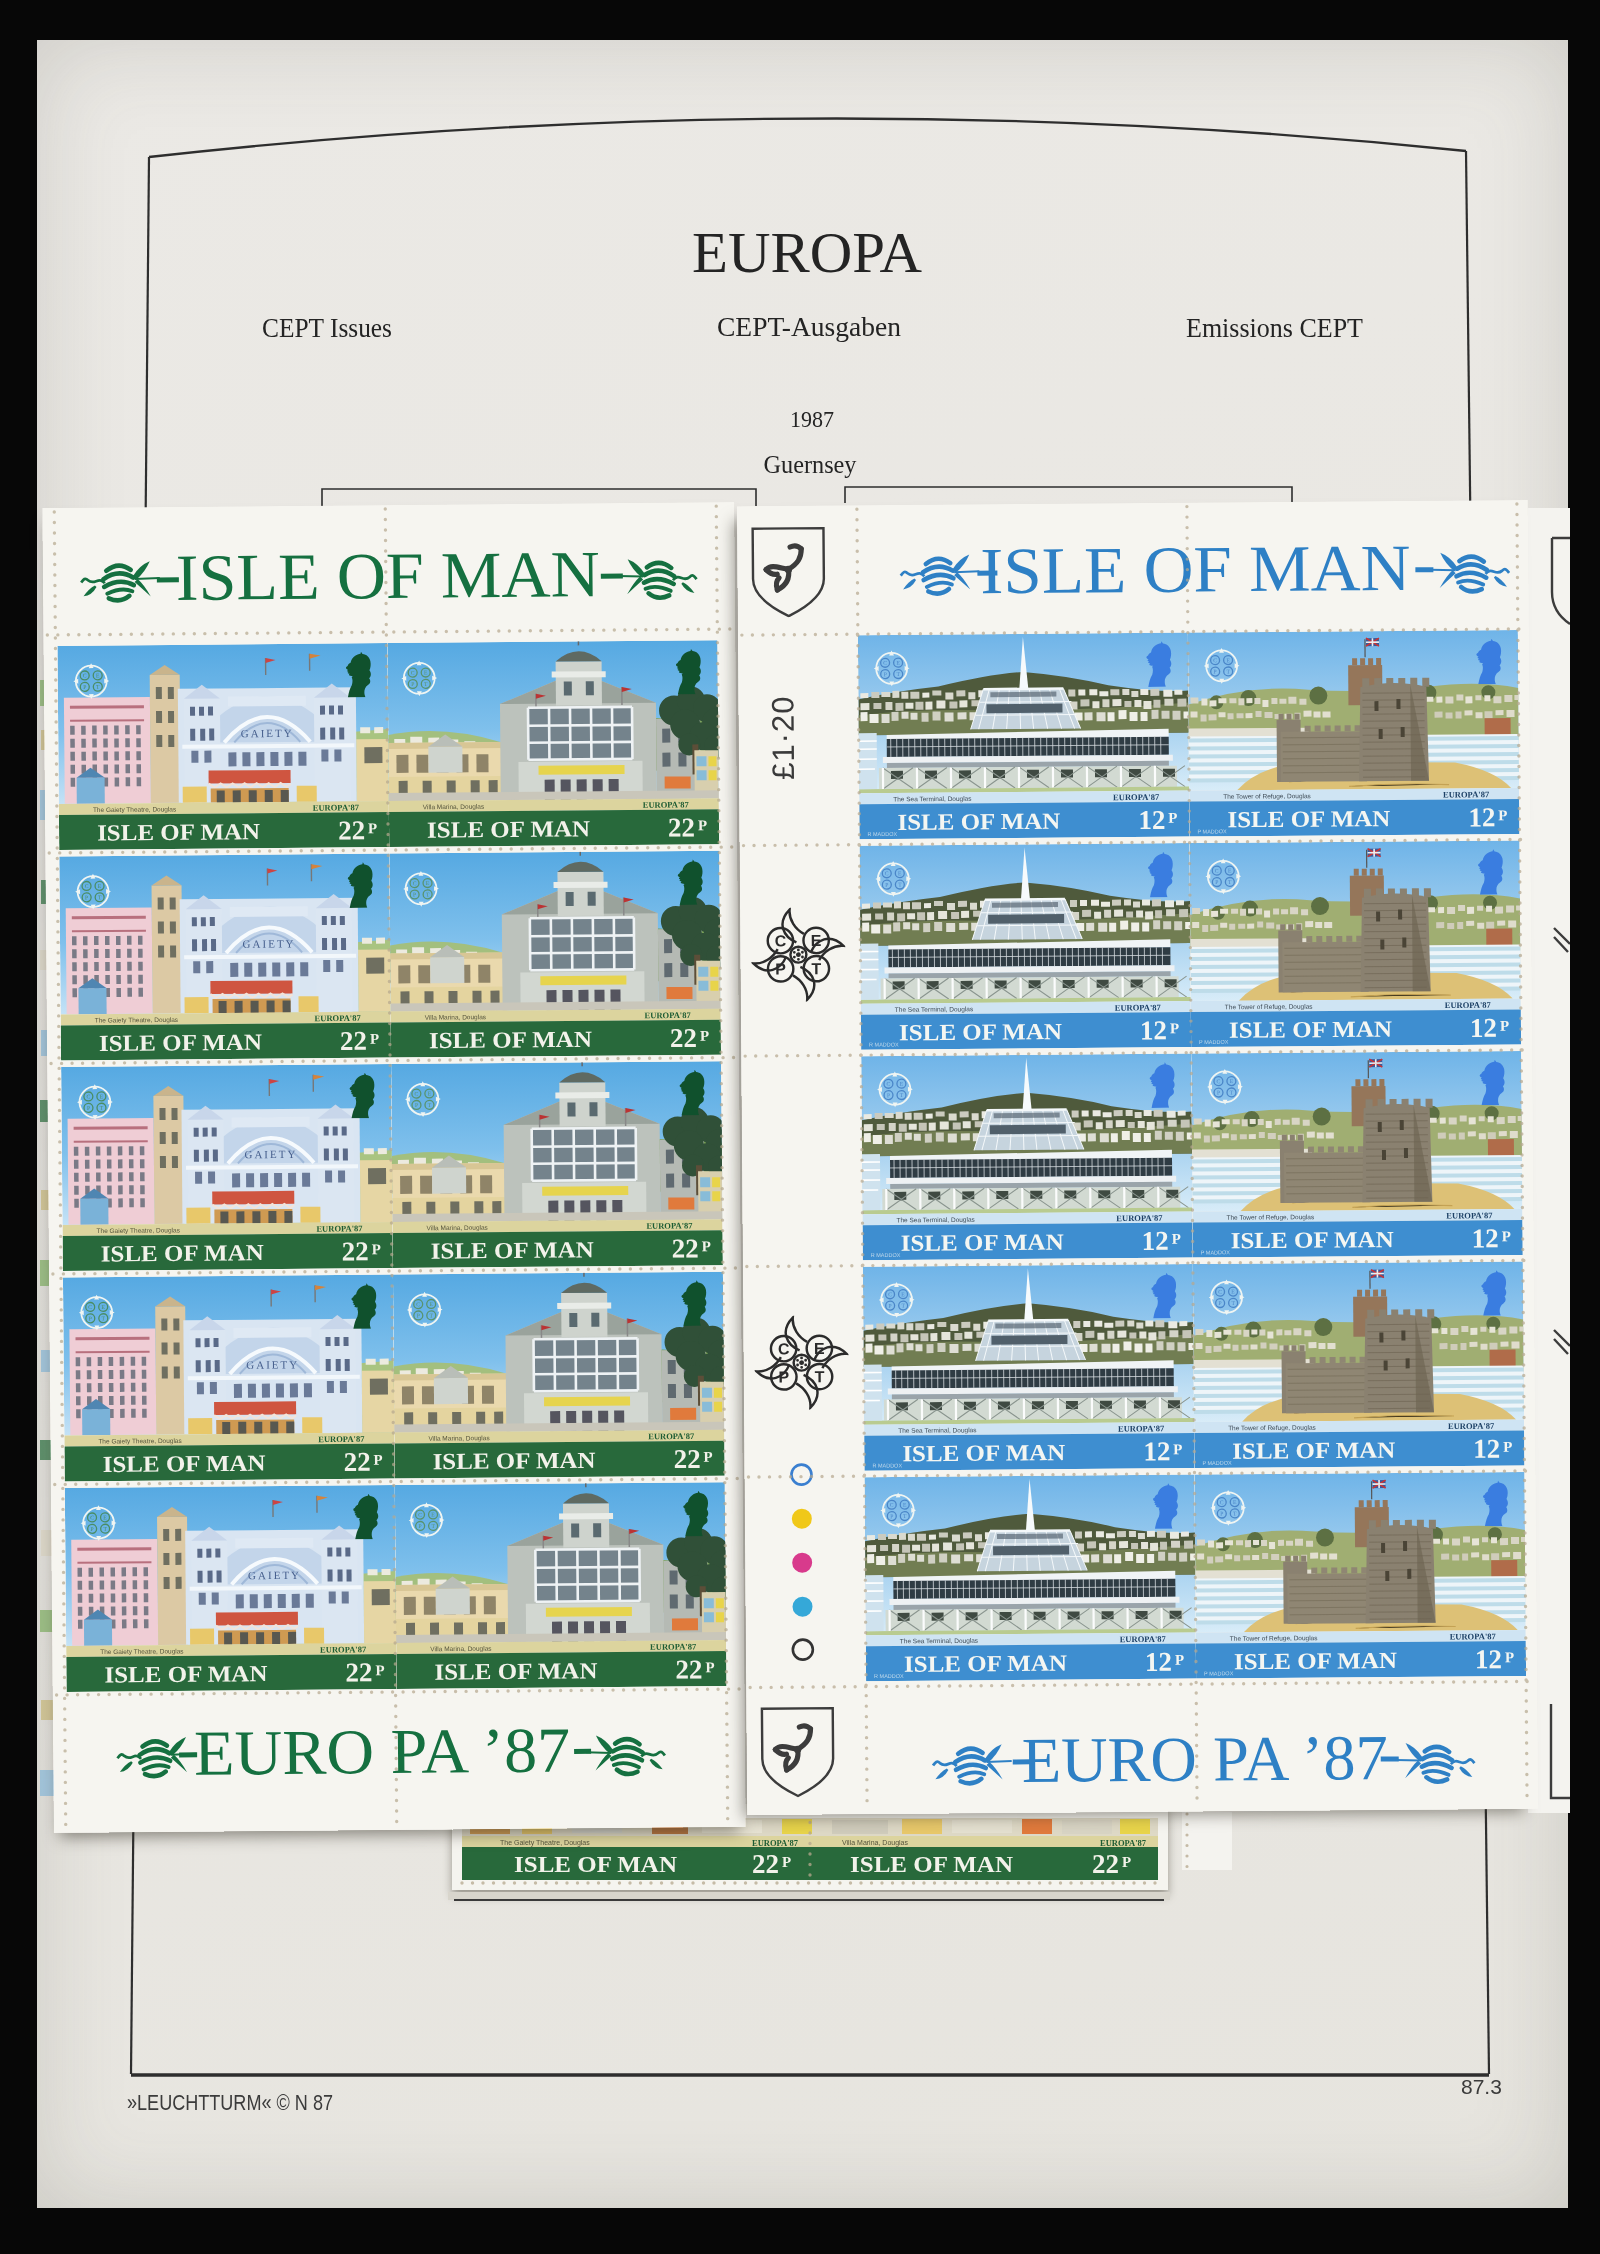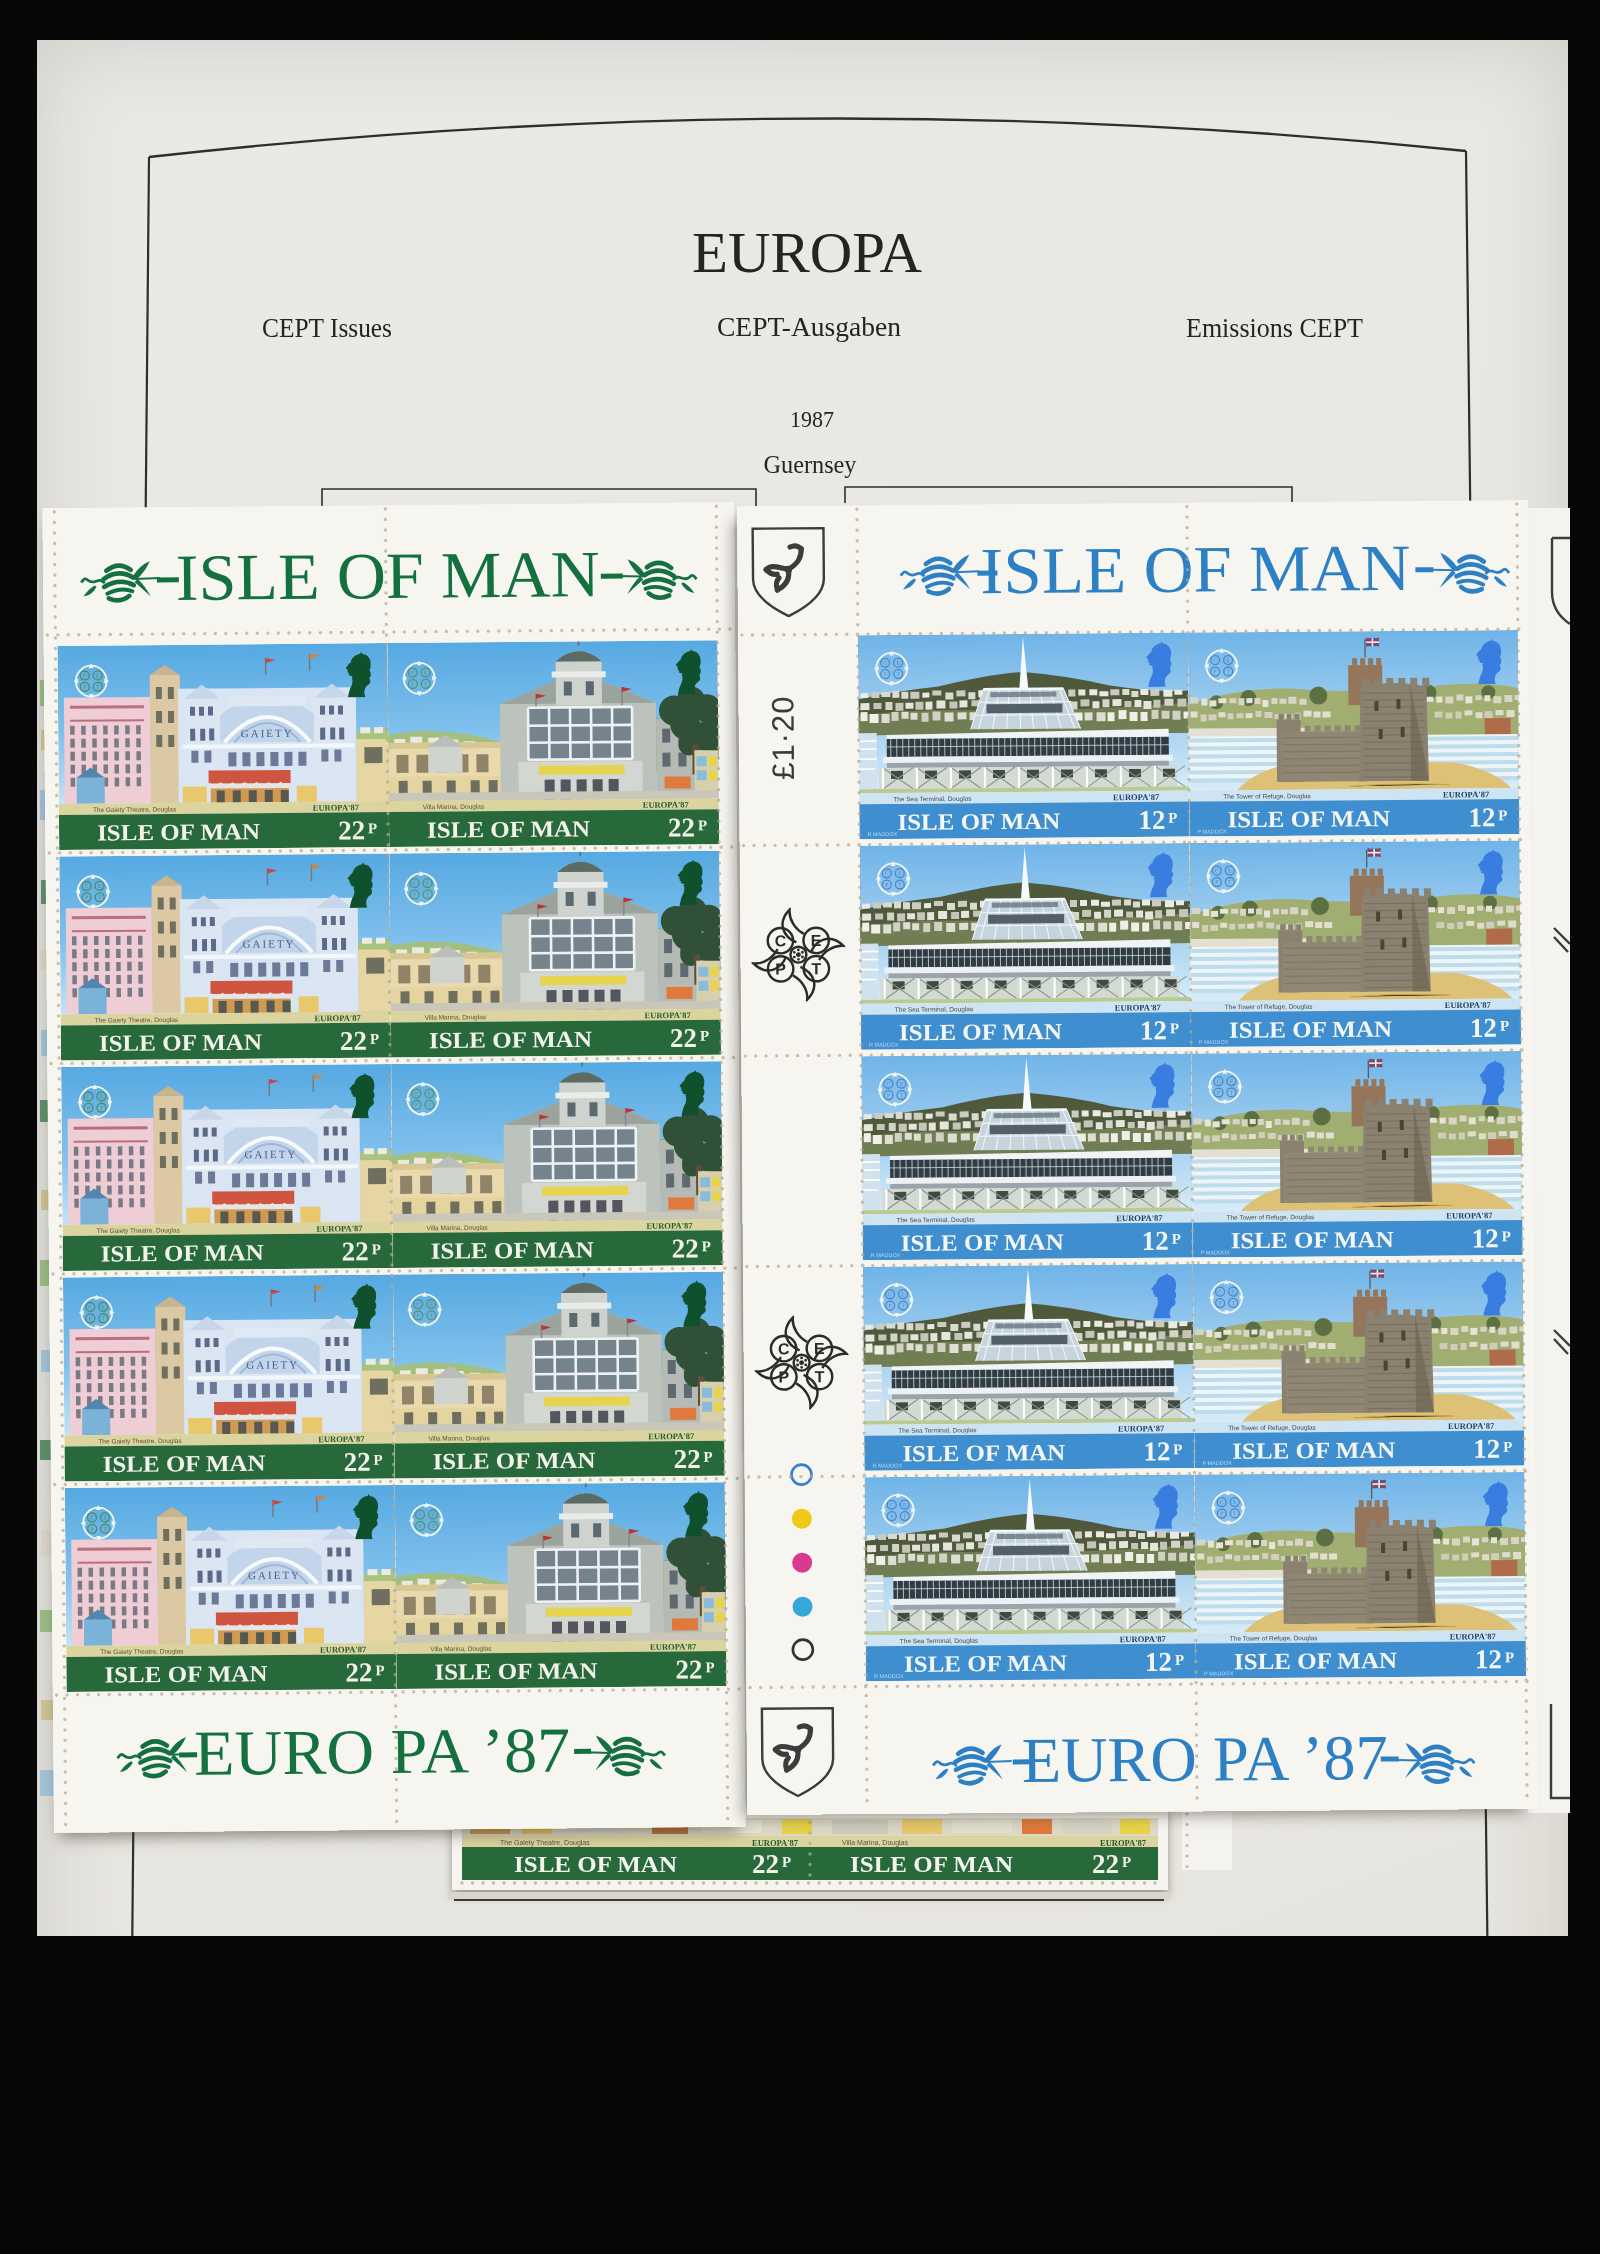--- a/index.html
+++ b/index.html
@@ -1,16 +1,16 @@
 <!DOCTYPE html>
 <html><head>
 <meta charset="utf-8">
 <style>
 html,body{margin:0;padding:0;background:#060606;}
-#canvas{position:relative;width:1600px;height:1936px;background:#070707;overflow:hidden;
+#canvas{position:relative;width:1600px;height:2254px;background:#070707;overflow:hidden;
   font-family:"Liberation Sans", sans-serif;}
 #page{position:absolute;left:37px;top:40px;width:1531px;height:2168px;
   background:linear-gradient(160deg,#ebe9e5 0%,#e9e7e2 55%,#e6e4de 100%);box-shadow:inset 0 0 90px rgba(80,75,65,0.18);}
 </style>
 </head>
 <body>
 <div id="canvas">
 
 <div id="page"></div>
 

